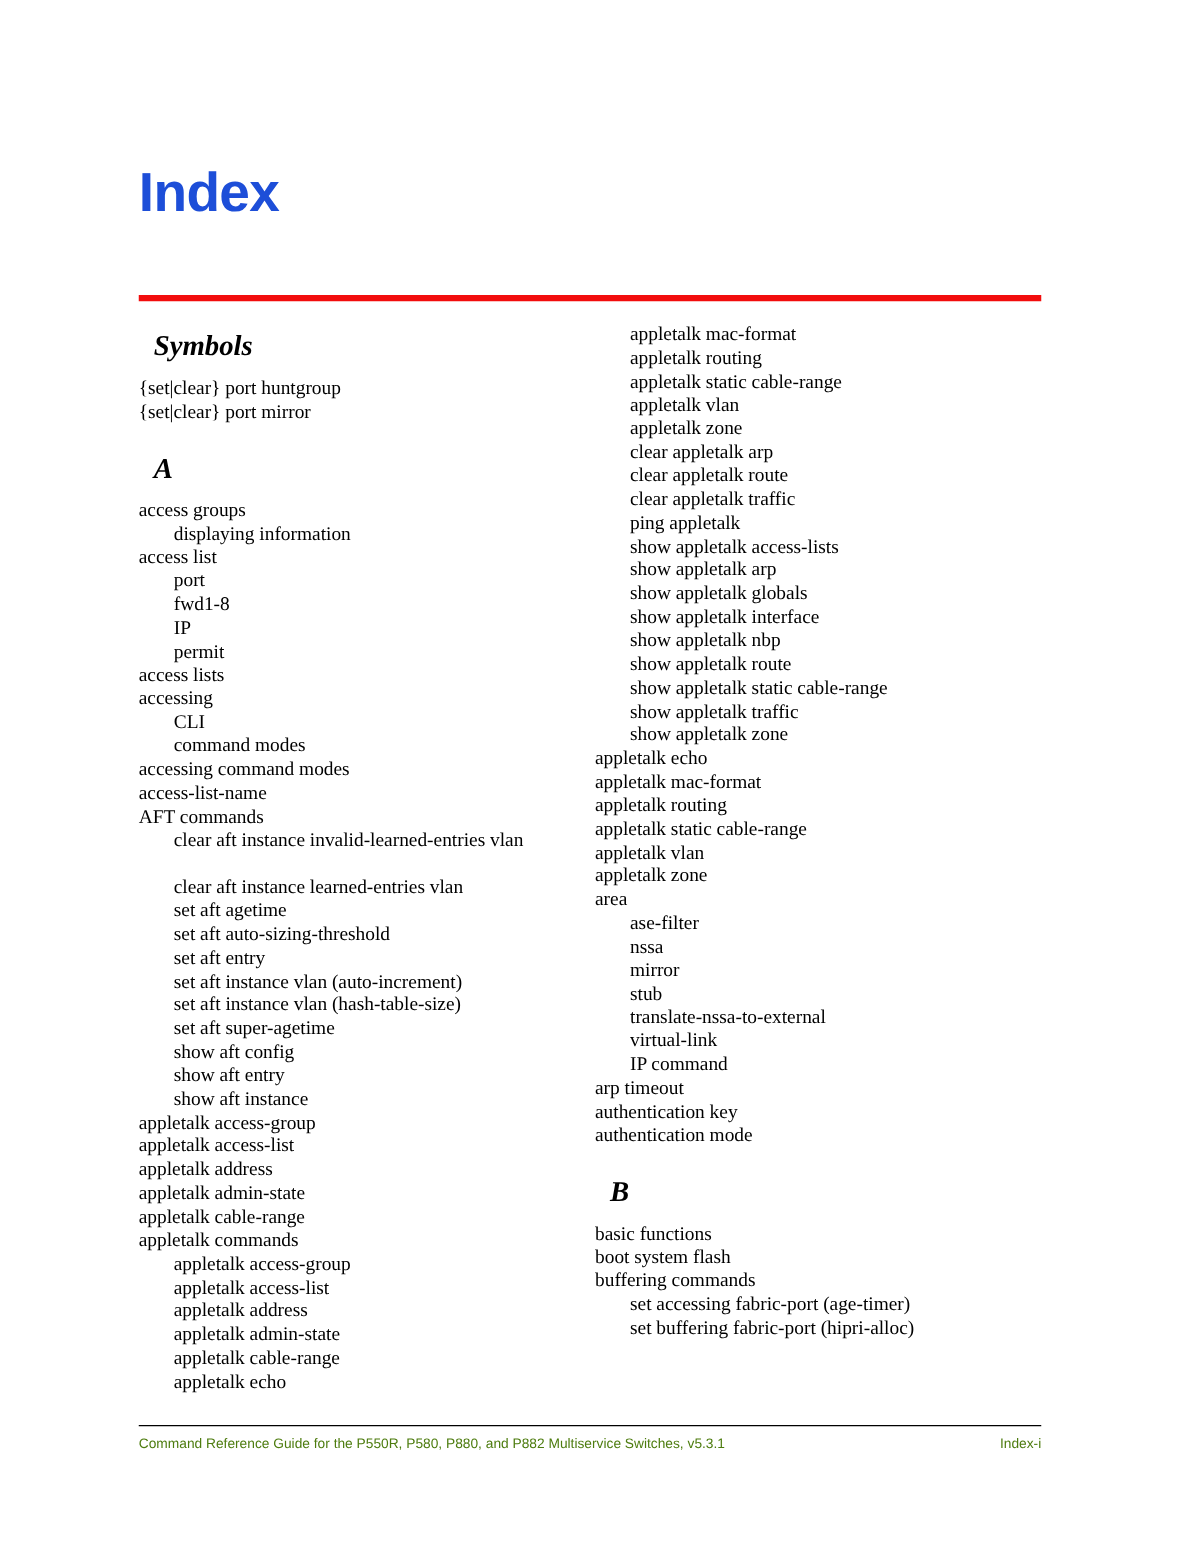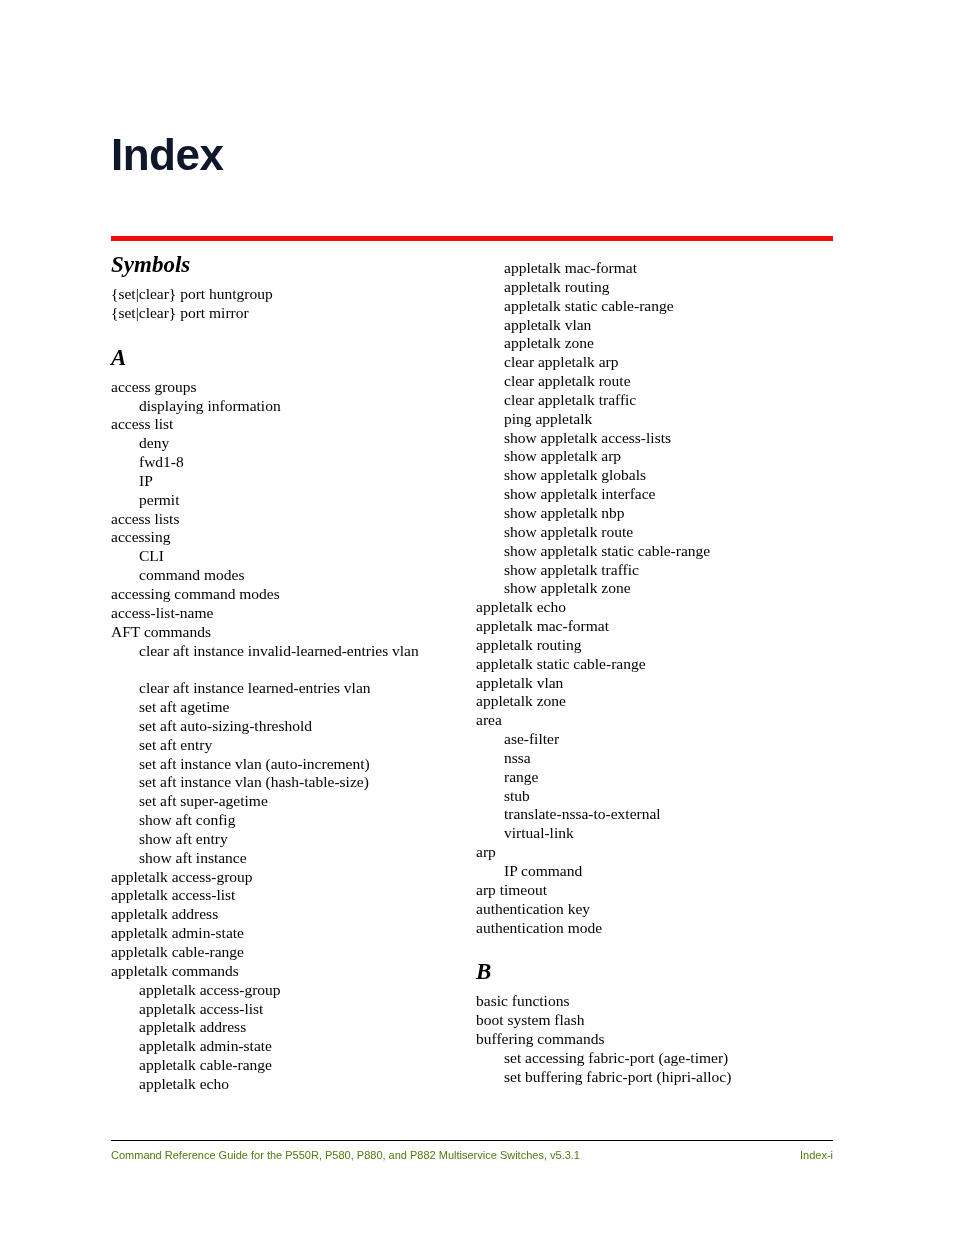--- a/index.html
+++ b/index.html
@@ -28,21 +28,21 @@
   
   .page-title {
     position: absolute;
     left: 111px;
     top: 100px;
     font-family: "Liberation Sans", "DejaVu Sans", sans-serif;
     font-weight: bold;
     font-size: 44px;
     line-height: 52px;
     letter-spacing: -0.5px;
-    color: #0f172a;
+    color: #1d4ed8;
   }
 
   
   .title-rule {
     position: absolute;
     left: 111px;
     top: 236px;
     width: 722px;
     height: 5px;
     background: #f20d0d;
@@ -62,21 +62,21 @@
   }
   .col-left  { left: 111px; }
   .col-right { left: 476px; }
 
   .letter-heading {
     font-family: "Liberation Serif", "DejaVu Serif", serif;
     font-style: italic;
     font-weight: bold;
     font-size: 23px;
     line-height: 26px;
-    margin: 0;
+    margin: 12px;
     padding: 0;
   }
   .letter-heading.gap-before {
     margin-top: 22px;
   }
 
   .entries {
     list-style: none;
     margin: 7px 0 0 0;
     padding: 0;
@@ -139,21 +139,21 @@
         <div class="letter-heading">Symbols</div>
         <ul class="entries">
           <li class="lvl0">{set|clear} port huntgroup</li>
           <li class="lvl0">{set|clear} port mirror</li>
         </ul>
         <div class="letter-heading gap-before">A</div>
         <ul class="entries">
           <li class="lvl0">access groups</li>
           <li class="lvl1">displaying information</li>
           <li class="lvl0">access list</li>
-          <li class="lvl1">deny</li>
+          <li class="lvl1">port</li>
           <li class="lvl1">fwd1-8</li>
           <li class="lvl1">IP</li>
           <li class="lvl1">permit</li>
           <li class="lvl0">access lists</li>
           <li class="lvl0">accessing</li>
           <li class="lvl1">CLI</li>
           <li class="lvl1">command modes</li>
           <li class="lvl0">accessing command modes</li>
           <li class="lvl0">access-list-name</li>
           <li class="lvl0">AFT commands</li>
@@ -205,25 +205,24 @@
           <li class="lvl1">show appletalk zone</li>
           <li class="lvl0">appletalk echo</li>
           <li class="lvl0">appletalk mac-format</li>
           <li class="lvl0">appletalk routing</li>
           <li class="lvl0">appletalk static cable-range</li>
           <li class="lvl0">appletalk vlan</li>
           <li class="lvl0">appletalk zone</li>
           <li class="lvl0">area</li>
           <li class="lvl1">ase-filter</li>
           <li class="lvl1">nssa</li>
-          <li class="lvl1">range</li>
+          <li class="lvl1">mirror</li>
           <li class="lvl1">stub</li>
           <li class="lvl1">translate-nssa-to-external</li>
           <li class="lvl1">virtual-link</li>
-          <li class="lvl0">arp</li>
           <li class="lvl1">IP command</li>
           <li class="lvl0">arp timeout</li>
           <li class="lvl0">authentication key</li>
           <li class="lvl0">authentication mode</li>
         </ul>
         <div class="letter-heading gap-before">B</div>
         <ul class="entries">
           <li class="lvl0">basic functions</li>
           <li class="lvl0">boot system flash</li>
           <li class="lvl0">buffering commands</li>

